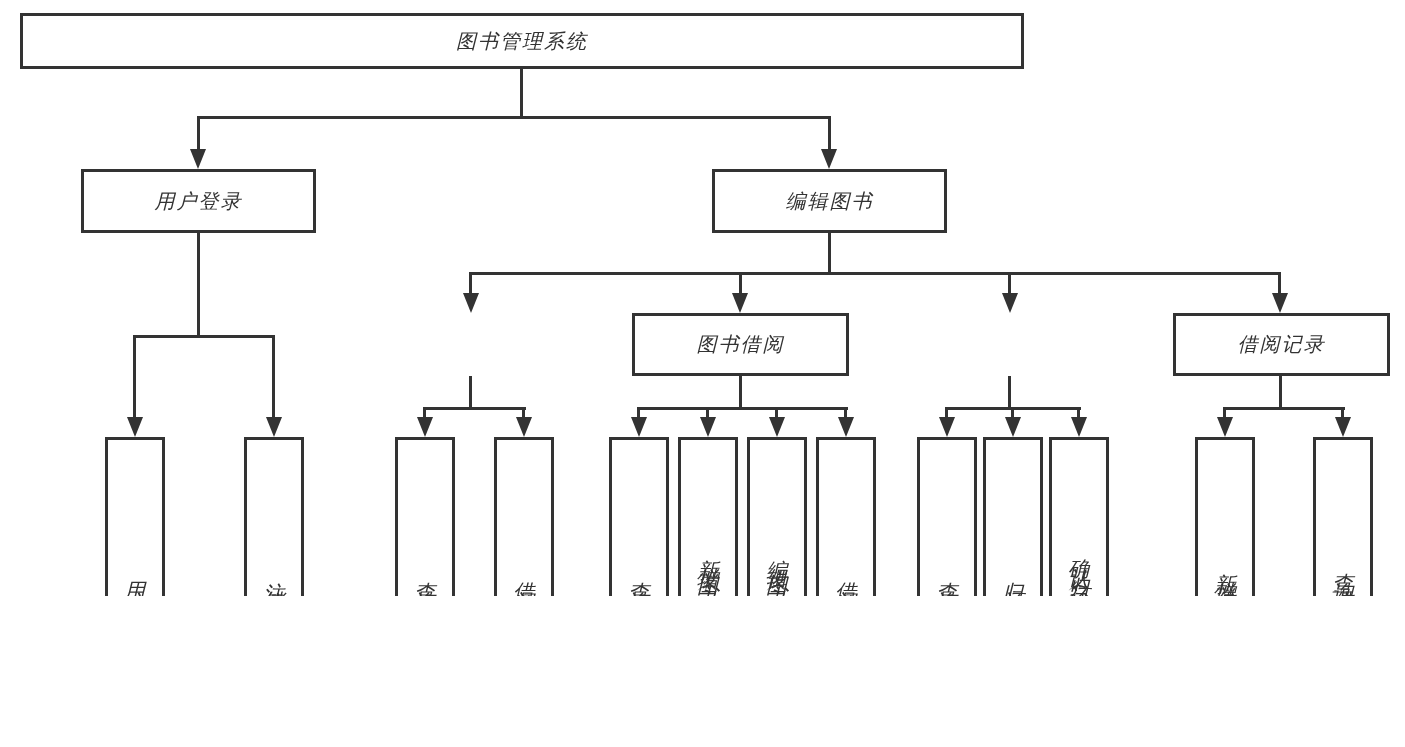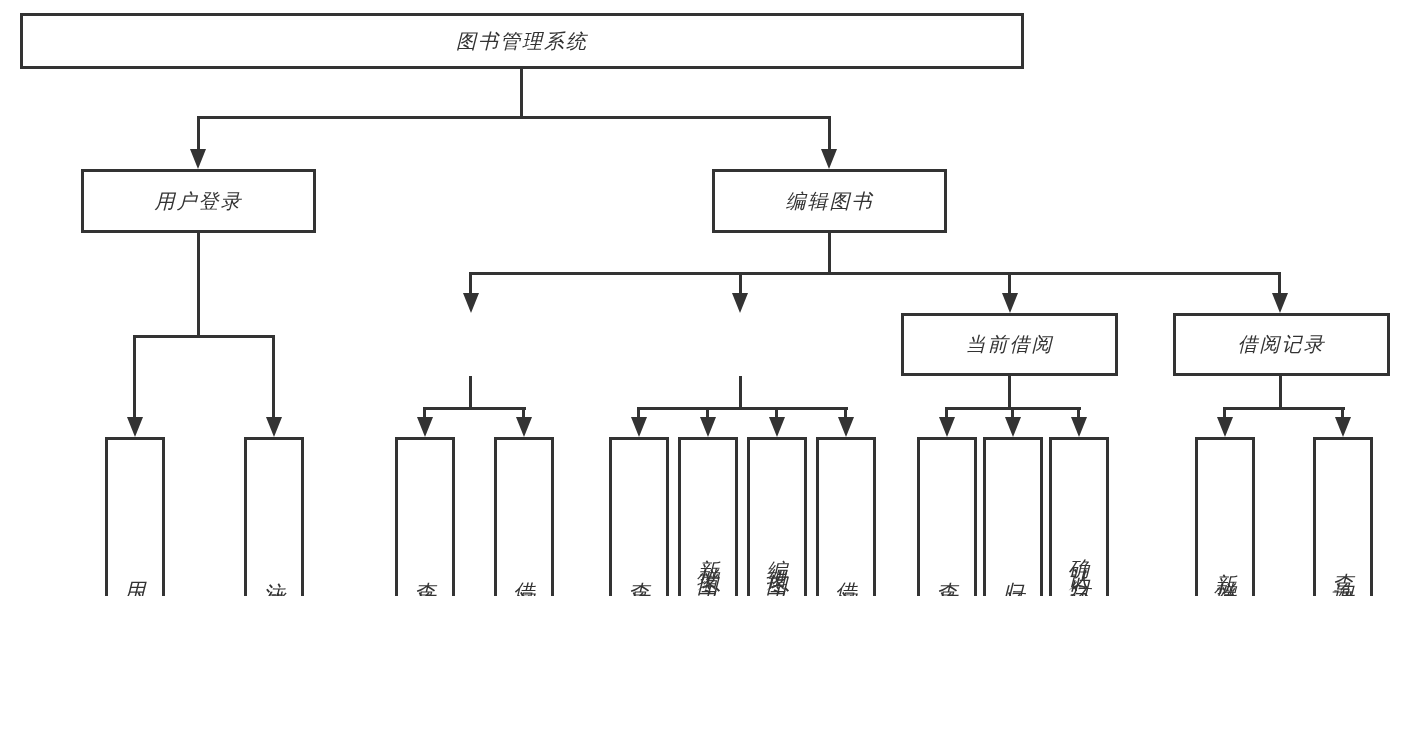--- a/index.html
+++ b/index.html
@@ -88,21 +88,21 @@
   <div class="hl" style="left:469px; top:272px; width:812px;"></div>
   <div class="vl" style="left:469px; top:272px; height:24px;"></div>
   <div class="ah" style="left:463px; top:293px;"></div>
   <div class="vl" style="left:739px; top:272px; height:24px;"></div>
   <div class="ah" style="left:732px; top:293px;"></div>
   <div class="vl" style="left:1008px; top:272px; height:24px;"></div>
   <div class="ah" style="left:1002px; top:293px;"></div>
   <div class="vl" style="left:1278px; top:272px; height:24px;"></div>
   <div class="ah" style="left:1272px; top:293px;"></div>
 
-  <div class="box" style="left:901px; top:313px; width:217px; height:63px;">当前借阅</div>
+  <div class="box" style="left:632px; top:313px; width:217px; height:63px;">图书借阅</div>
   <div class="box" style="left:1173px; top:313px; width:217px; height:63px;">借阅记录</div>
 
   <div class="vl" style="left:469px; top:376px; height:34px;"></div>
   <div class="hl" style="left:423px; top:407px; width:103px;"></div>
   <div class="vl" style="left:423px; top:407px; height:14px;"></div>
   <div class="ah" style="left:417px; top:417px;"></div>
   <div class="vl" style="left:522px; top:407px; height:14px;"></div>
   <div class="ah" style="left:516px; top:417px;"></div>
 
   <div class="vl" style="left:739px; top:376px; height:34px;"></div>

